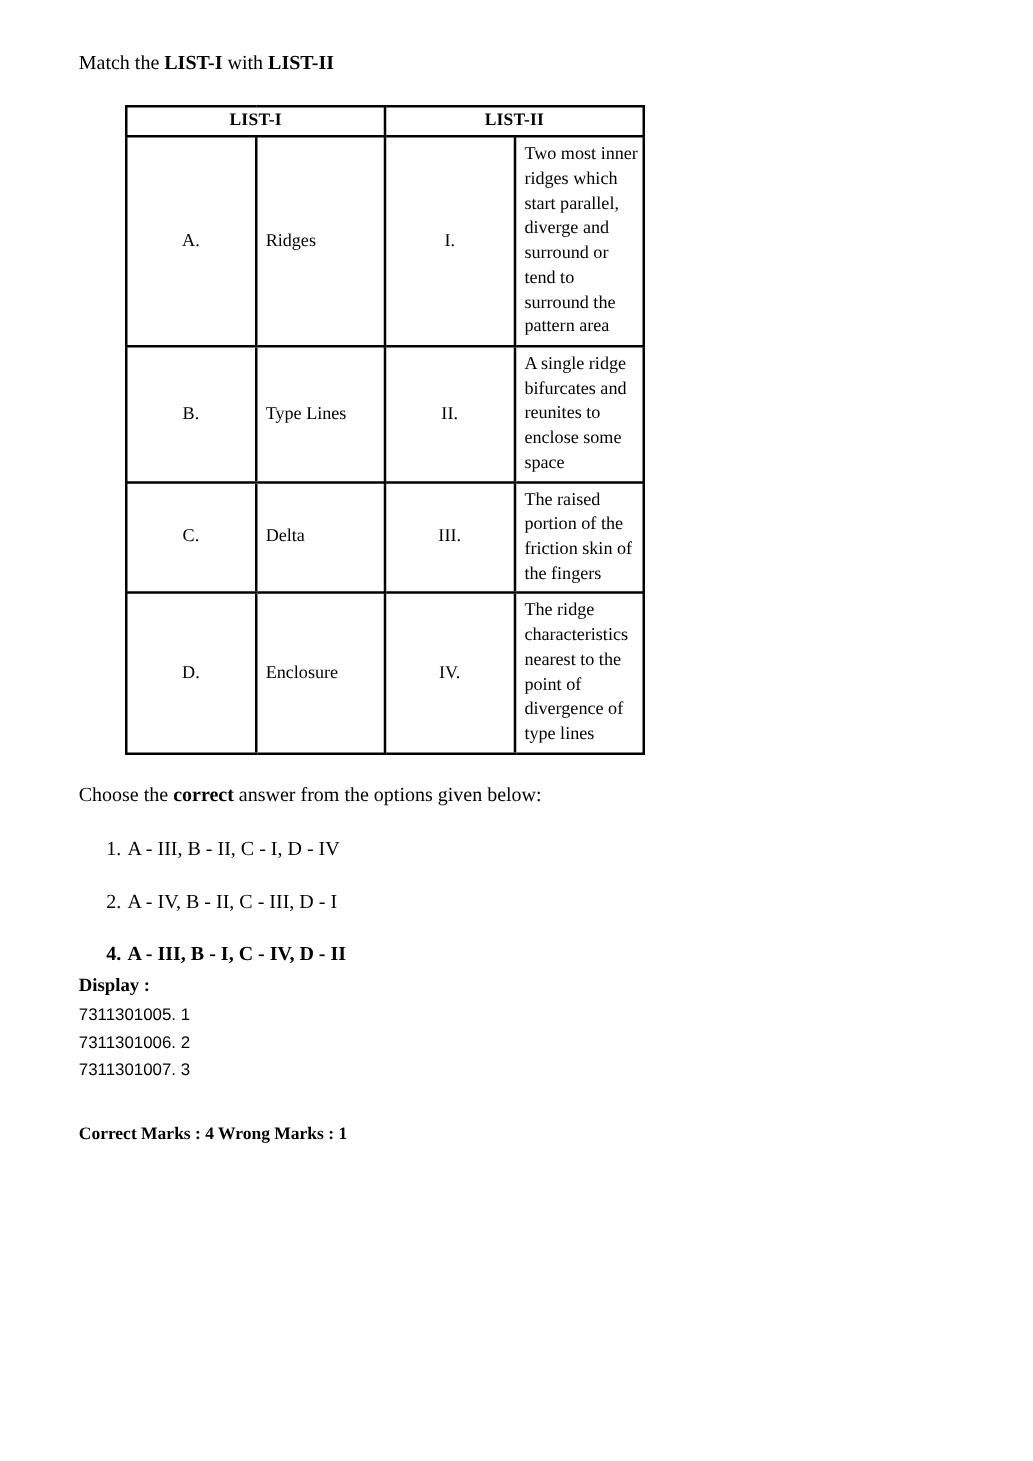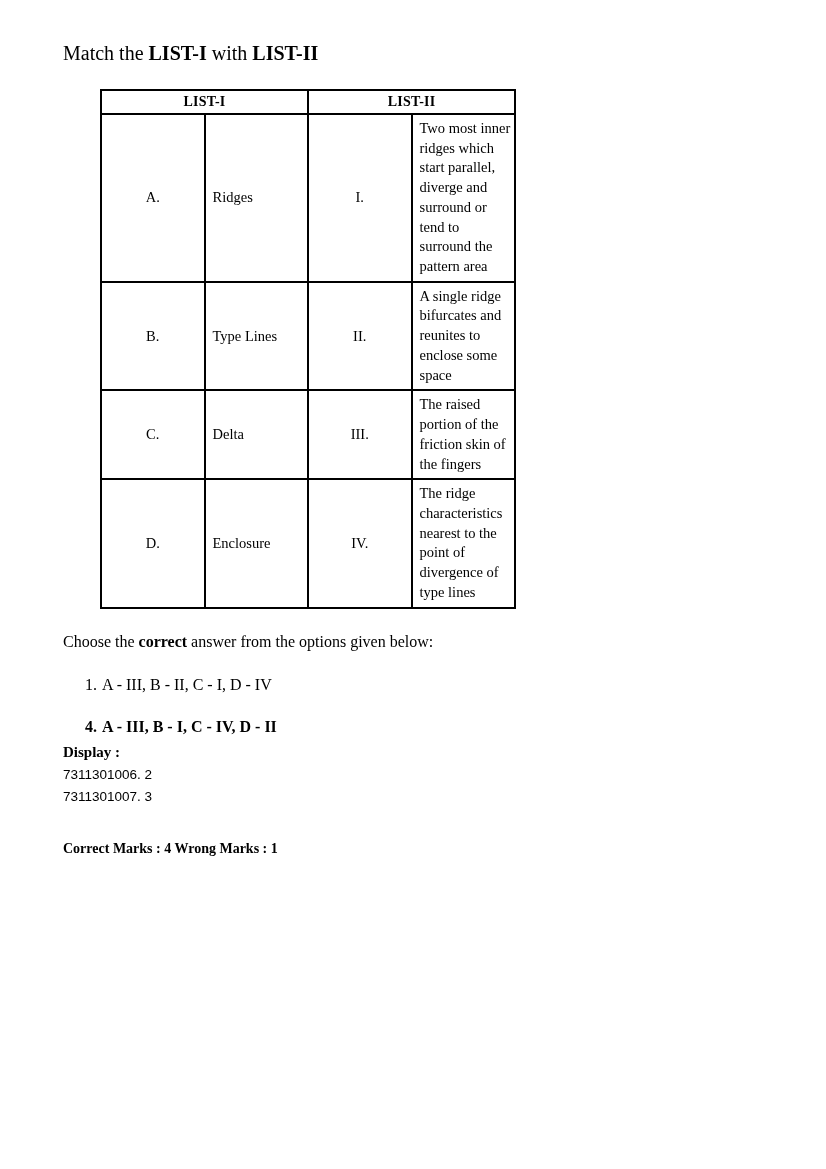--- a/index.html
+++ b/index.html
@@ -9,21 +9,21 @@
     height: 1169px;
     font-family: "Liberation Serif", serif;
     color: #000000;
     position: relative;
     overflow: hidden;
   }
   .page {
     padding: 41px 60px 0 63px;
   }
   .match-line {
-    font-size: 20px;
+    font-size: 16px;
     line-height: 1.2;
   }
   .match-line b { font-weight: bold; }
 
   table.match-table {
     border-collapse: collapse;
     margin: 24px 0 0 37px;
     table-layout: fixed;
     width: 416px;
   }
@@ -141,26 +141,28 @@
         <td class="cell-numeral">IV.</td>
         <td class="cell-desc">The ridge characteristics nearest to the point of divergence of type lines</td>
       </tr>
     </tbody>
   </table>
 
   <p class="choose-line"><span>Choose the </span><b>correct</b><span> answer from the options given below:</span></p>
 
   <div class="choices">
     <div class="choice"><span>1.</span><span class="choice-text">A - III, B - II, C - I, D - IV</span></div>
+    <div class="choice"><span>2.</span><span class="choice-text">A - IV, B - II, C - III, D - I</span></div>
     <div class="choice bold"><span>4.</span><span class="choice-text">A - III, B - I, C - IV, D - II</span></div>
   </div>
 
   <p class="options-label">Display :</p>
 
   <div class="options-ids">
+    <div class="option-id-line">7311301005. 1</div>
     <div class="option-id-line">7311301006. 2</div>
     <div class="option-id-line">7311301007. 3</div>
   </div>
 
   <div class="metadata">
     <p class="meta-line2">Correct Marks : 4 Wrong Marks : 1</p>
   </div>
 
 </div>
 

